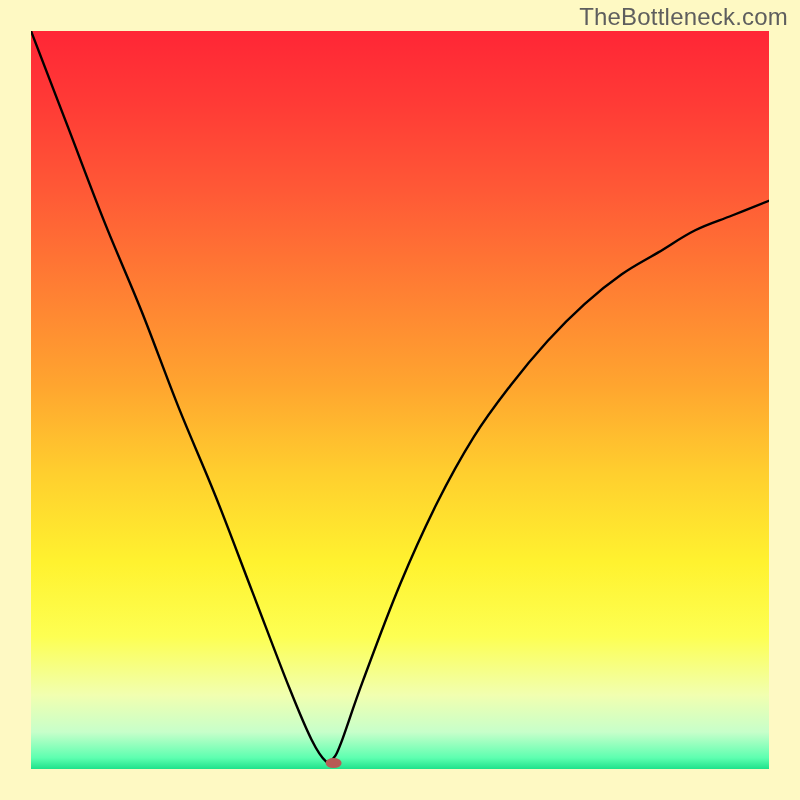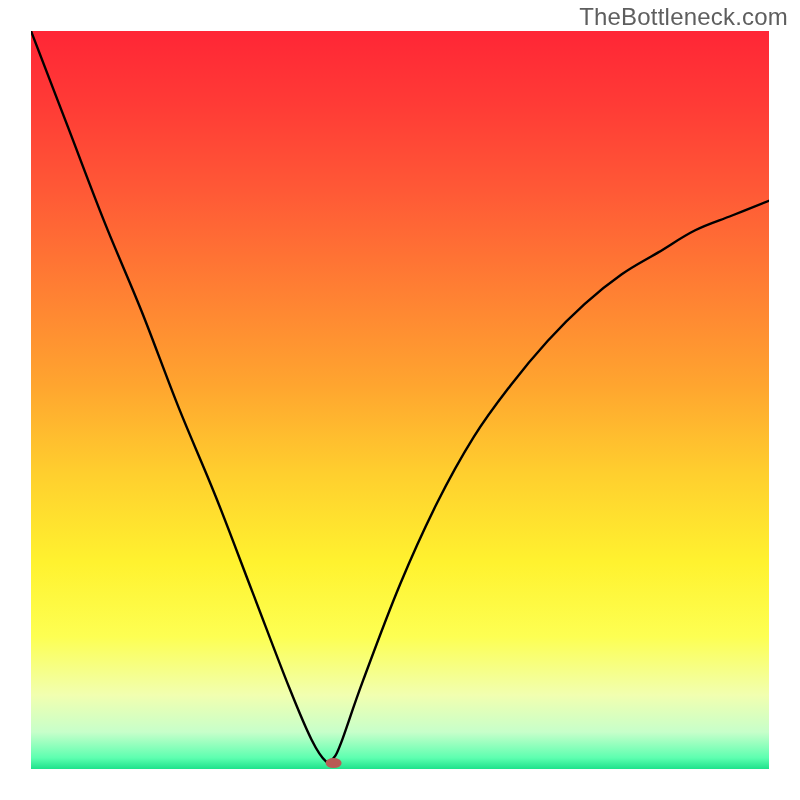--- a/index.html
+++ b/index.html
@@ -1,21 +1,21 @@
 <!DOCTYPE html>
 <html><head>
 <meta charset="utf-8">
 <style>
   * { margin: 0; padding: 0; box-sizing: border-box; }
   html, body { width: 800px; height: 800px; overflow: hidden; background: #000; }
   .frame {
     position: absolute;
     top: 0; left: 0;
     width: 800px; height: 800px;
-    background: #ffffff;
+    background: #fef9c3;
   }
   .watermark {
     position: absolute;
     top: 3px;
     right: 12px;
     font-family: Arial, Helvetica, sans-serif;
     font-size: 24px;
     color: #5e5e5e;
     font-weight: 500;
     letter-spacing: 0.2px;

